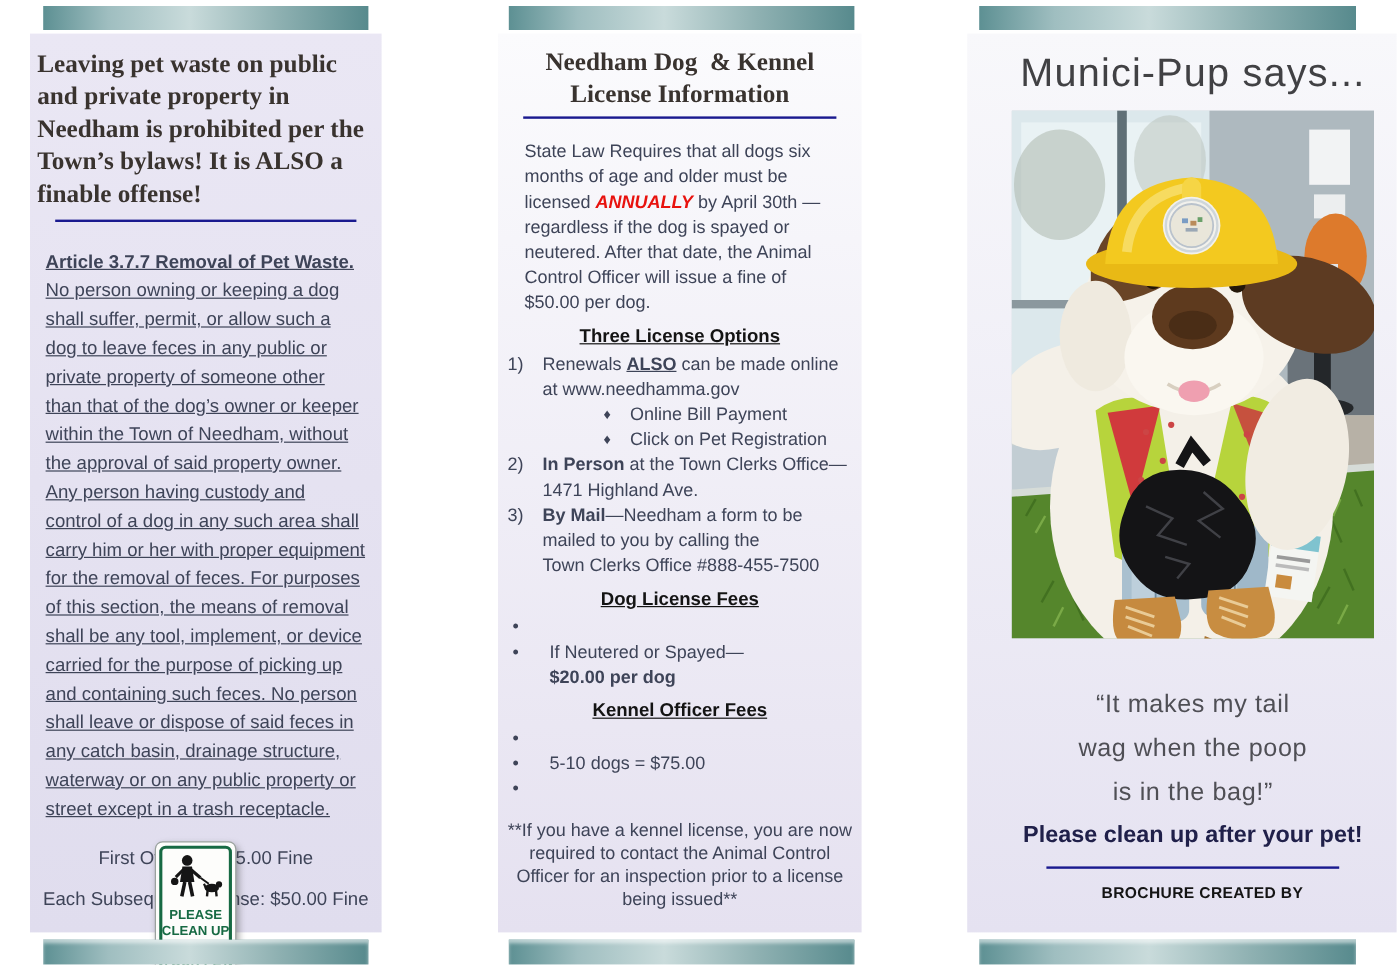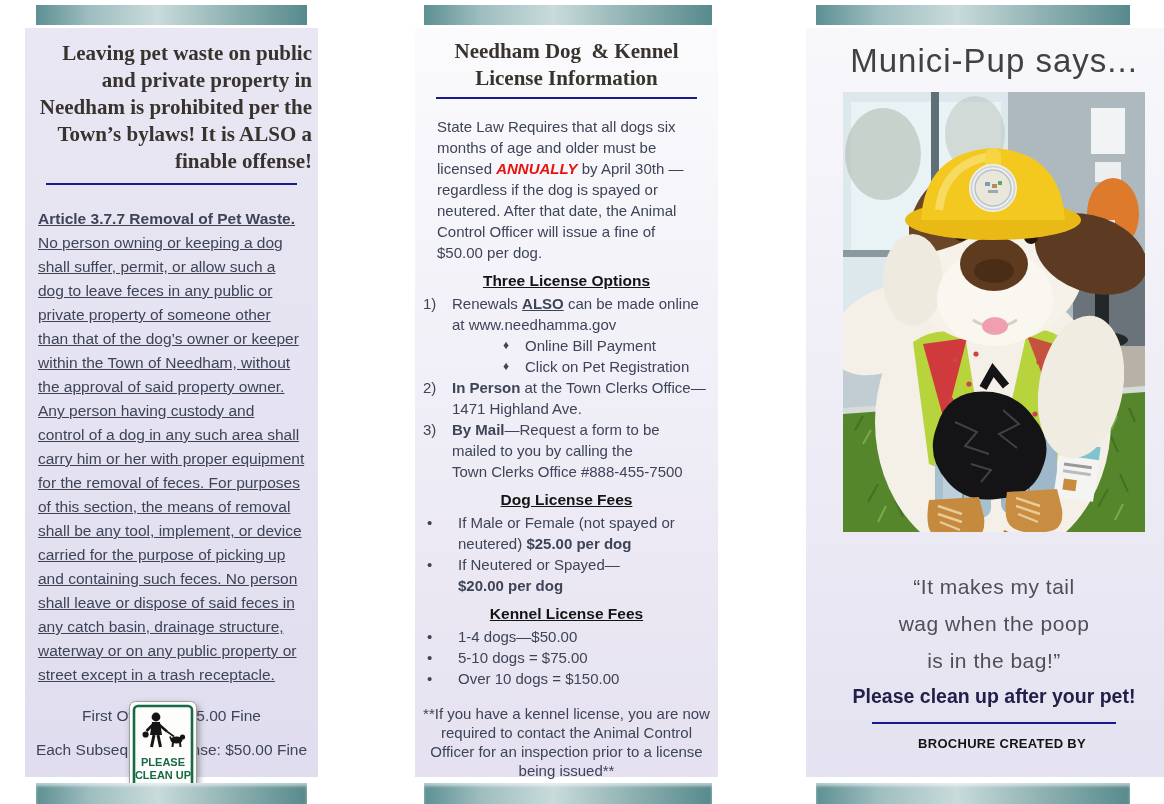--- a/index.html
+++ b/index.html
@@ -14,21 +14,21 @@
 
   
   .panel{position:absolute;top:28px;height:749px;z-index:0;}
   #left-panel{left:25px;width:293px;background:linear-gradient(180deg,#eae7f4 0%,#e0ddee 100%);}
   #mid-panel{left:415px;width:303px;background:linear-gradient(180deg,#fbfbfd 0%,#e5e1f0 100%);}
   #right-panel{left:806px;width:376px;background:linear-gradient(180deg,#f8f8fb 0%,#e5e2f1 100%);}
 
   .navy-rule{border-bottom:2px solid #1a1a8f;}
 
   
-  .headline{margin:12px 6px 0;text-align:right;font-family:"Liberation Serif",serif;
+  .headline{margin:12px 6px 0;text-align:left;font-family:"Liberation Serif",serif;
             font-weight:bold;font-size:21px;line-height:27px;color:#39332f;}
   #left-panel .navy-rule{width:86%;margin:8px auto 0;}
   .article{margin:22px 13px 0;font-size:15.5px;line-height:24px;color:#3e4458;text-align:left;text-decoration:underline;}
   .article .art-title{font-weight:bold;display:block;}
   .fine-line{text-align:center;font-size:15.5px;color:#3e4458;}
   .fine-line.first{margin-top:20px;}
   .fine-line.second{margin-top:16px;}
   .sign{position:absolute;left:103px;top:672px;width:70px;height:145px;z-index:5;
         filter:drop-shadow(2px 3px 3px rgba(60,60,60,.45));}
   .sign text{font-family:"Liberation Sans",sans-serif;font-weight:bold;}
@@ -135,45 +135,42 @@
     <div class="mid-body sub-row">
       <span class="diamond">♦</span>
       <span>Click on Pet Registration</span>
     </div>
     <div class="mid-body num-row">
       <span class="marker">2)</span>
       <span class="li-body"><span class="b">In Person</span><span> at the Town Clerks Office—</span><span class="block">1471 Highland Ave.</span></span>
     </div>
     <div class="mid-body num-row">
       <span class="marker">3)</span>
-      <span class="li-body"><span class="b">By Mail</span><span>—Request a form to be</span><span class="block">mailed to you by calling the</span><span class="block">Town Clerks Office #888-455-7500</span></span>
+      <span class="li-body"><span class="b">By Mail</span><span>—Needham a form to be</span><span class="block">mailed to you by calling the</span><span class="block">Town Clerks Office #888-455-7500</span></span>
     </div>
 
     <div class="sec-header">Dog License Fees</div>
     <div class="mid-body dot-row">
       <span class="marker">•</span>
-      <span class="li-body"><span>If Male or Female (not spayed or neutered) </span><span class="b">$25.00 per dog</span></span>
     </div>
     <div class="mid-body dot-row">
       <span class="marker">•</span>
       <span class="li-body"><span>If Neutered or Spayed—</span><span class="b block">$20.00 per dog</span></span>
     </div>
 
-    <div class="sec-header">Kennel License Fees</div>
-    <div class="mid-body dot-row">
-      <span class="marker">•</span>
-      <span class="li-body">1-4 dogs—$50.00</span>
+    <div class="sec-header">Kennel Officer Fees</div>
+    <div class="mid-body dot-row">
+      <span class="marker">•</span>
     </div>
     <div class="mid-body dot-row">
       <span class="marker">•</span>
       <span class="li-body">5-10 dogs = $75.00</span>
     </div>
     <div class="mid-body dot-row">
       <span class="marker">•</span>
-      <span class="li-body">Over 10 dogs = $150.00</span>
     </div>
 
     <div class="footnote">**If you have a kennel license, you are now required to contact the Animal Control Officer for an inspection prior to a license being issued**</div>
   </div>
 
   <div id="right-panel" class="panel">
     <div class="pup-title">Munici-Pup says...</div>
 
     <svg class="photo" width="302" height="440" viewBox="0 0 302 440">
 

